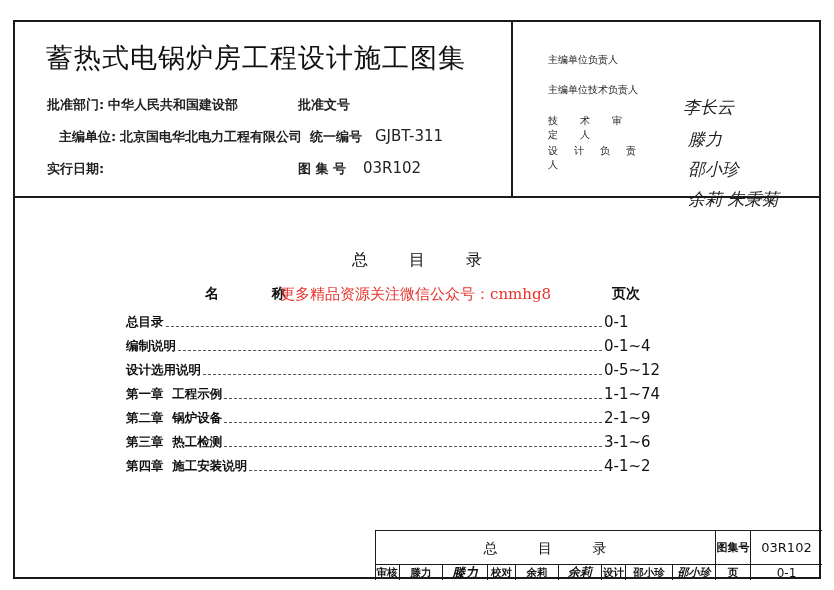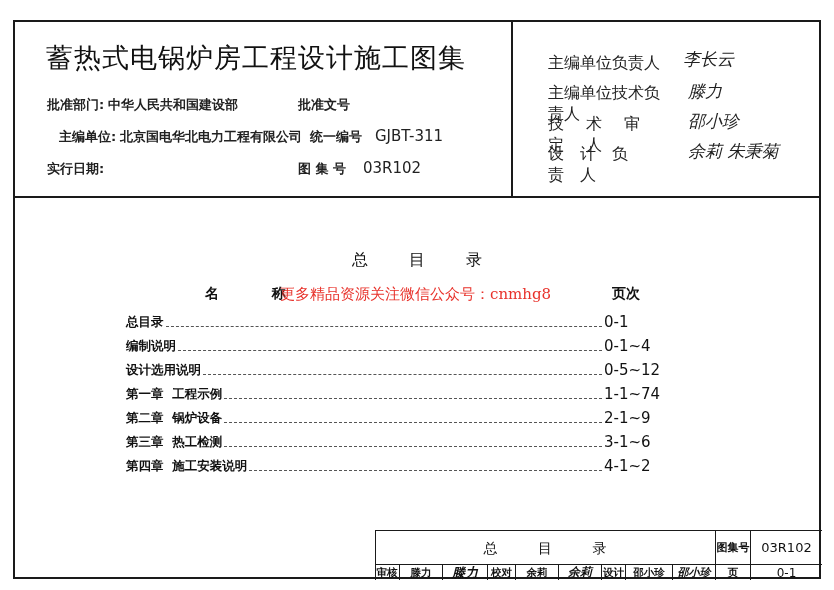--- a/index.html
+++ b/index.html
@@ -12,22 +12,22 @@
   .frame { left:13px; top:20px; width:808px; height:559px; border:2px solid #1a1a1a; box-sizing:border-box; }
   .hline { background:#1a1a1a; height:2px; }
   .vline { background:#1a1a1a; width:2px; }
 
   .title { left:0; top:40px; width:512px; text-align:center; font-size:27px; letter-spacing:1px; font-family:"DejaVu Serif", serif; }
   .info-row { font-size:13px; font-weight:bold; color:#222; }
   .info-label { position:absolute; }
   .info-val { position:absolute; font-weight:normal; }
   .info-val.num { font-size:15px; }
 
-  .resp-label { position:absolute; left:548px; font-size:16px; color:#222; display:flex; justify-content:space-between; width:125px;font-family:Liberation Mono, monospace; }
-  .sig { position:absolute; font-family:"DejaVu Serif", serif; font-style:italic; font-size:17px; color:#222; }
+  .resp-label { position:absolute; left:548px; font-size:10px; color:#222; display:flex; justify-content:space-between; width:125px;font-family:Liberation Mono, monospace; }
+  .sig { position:absolute; font-family:"DejaVu Serif", serif; font-style:italic; font-size:17px; color:#222;margin-top:48px; }
 
   .toc-title { left:0; width:834px; top:250px; text-align:center; font-size:16px; letter-spacing:18px; padding-left:18px; box-sizing:border-box; }
   .col-name { left:205px; top:285px; font-size:14px; font-weight:bold; letter-spacing:24px; }
   .col-page { left:612px; top:285px; font-size:14px; font-weight:bold; }
   .watermark { left:280px; top:285px; font-size:15px; color:#e8312a; font-family:"DejaVu Serif", serif; }
 
   .toc-row { position:absolute; left:126px; width:540px; height:18px; display:flex; align-items:flex-end; font-size:12.5px; font-weight:bold; }
   .toc-name { white-space:nowrap; }
   .toc-dots { flex:1; border-bottom:1px dashed #555; margin:0 2px 4px 2px; height:0; }
   .toc-page { width:62px; font-weight:normal; font-size:15px; white-space:nowrap; }

